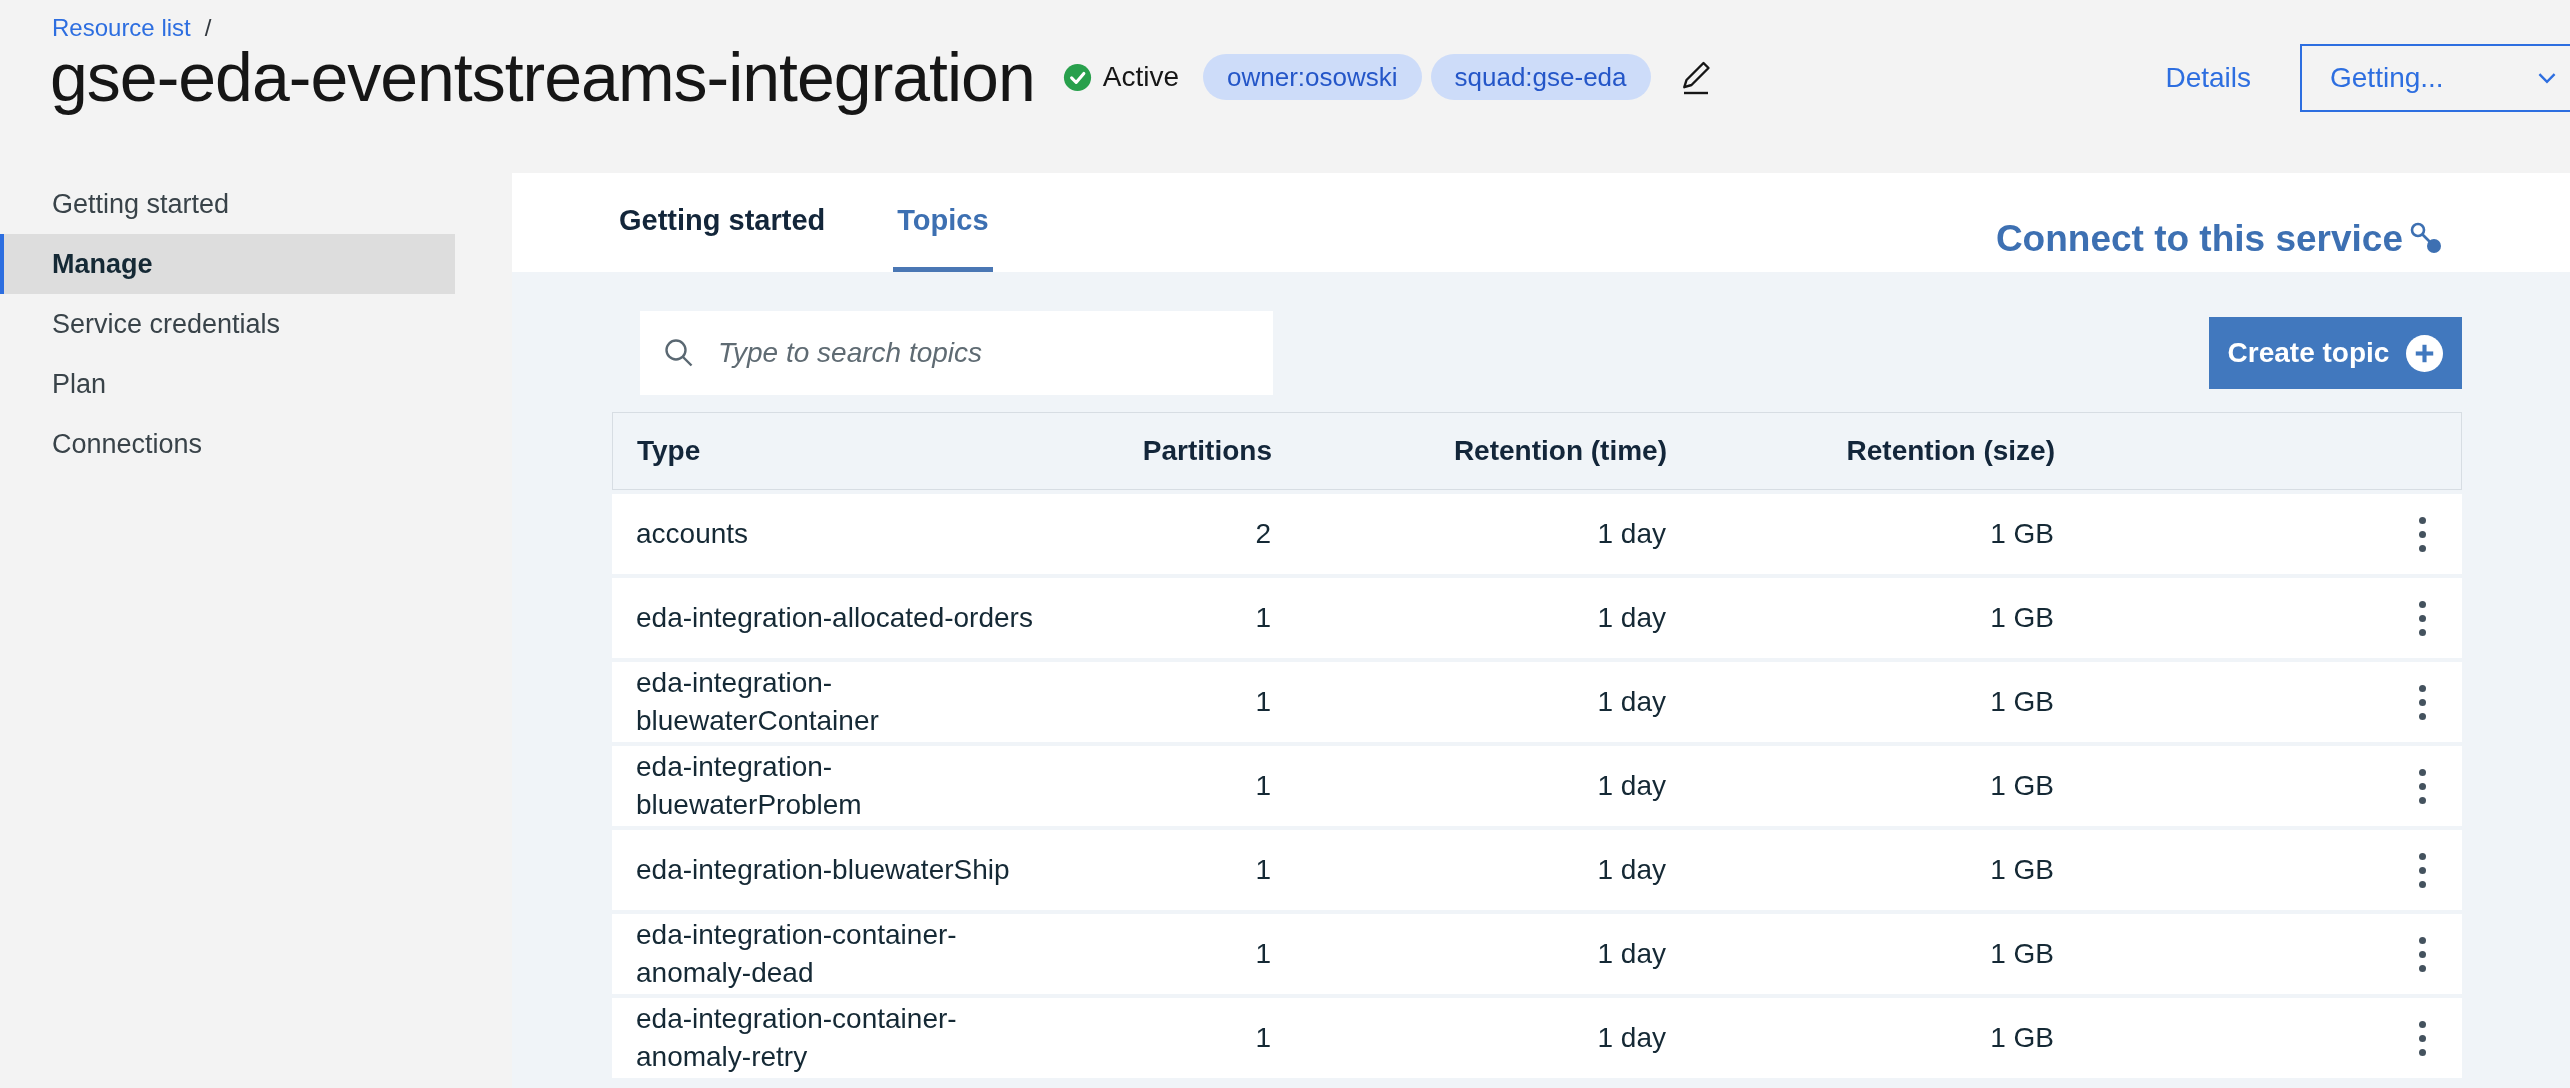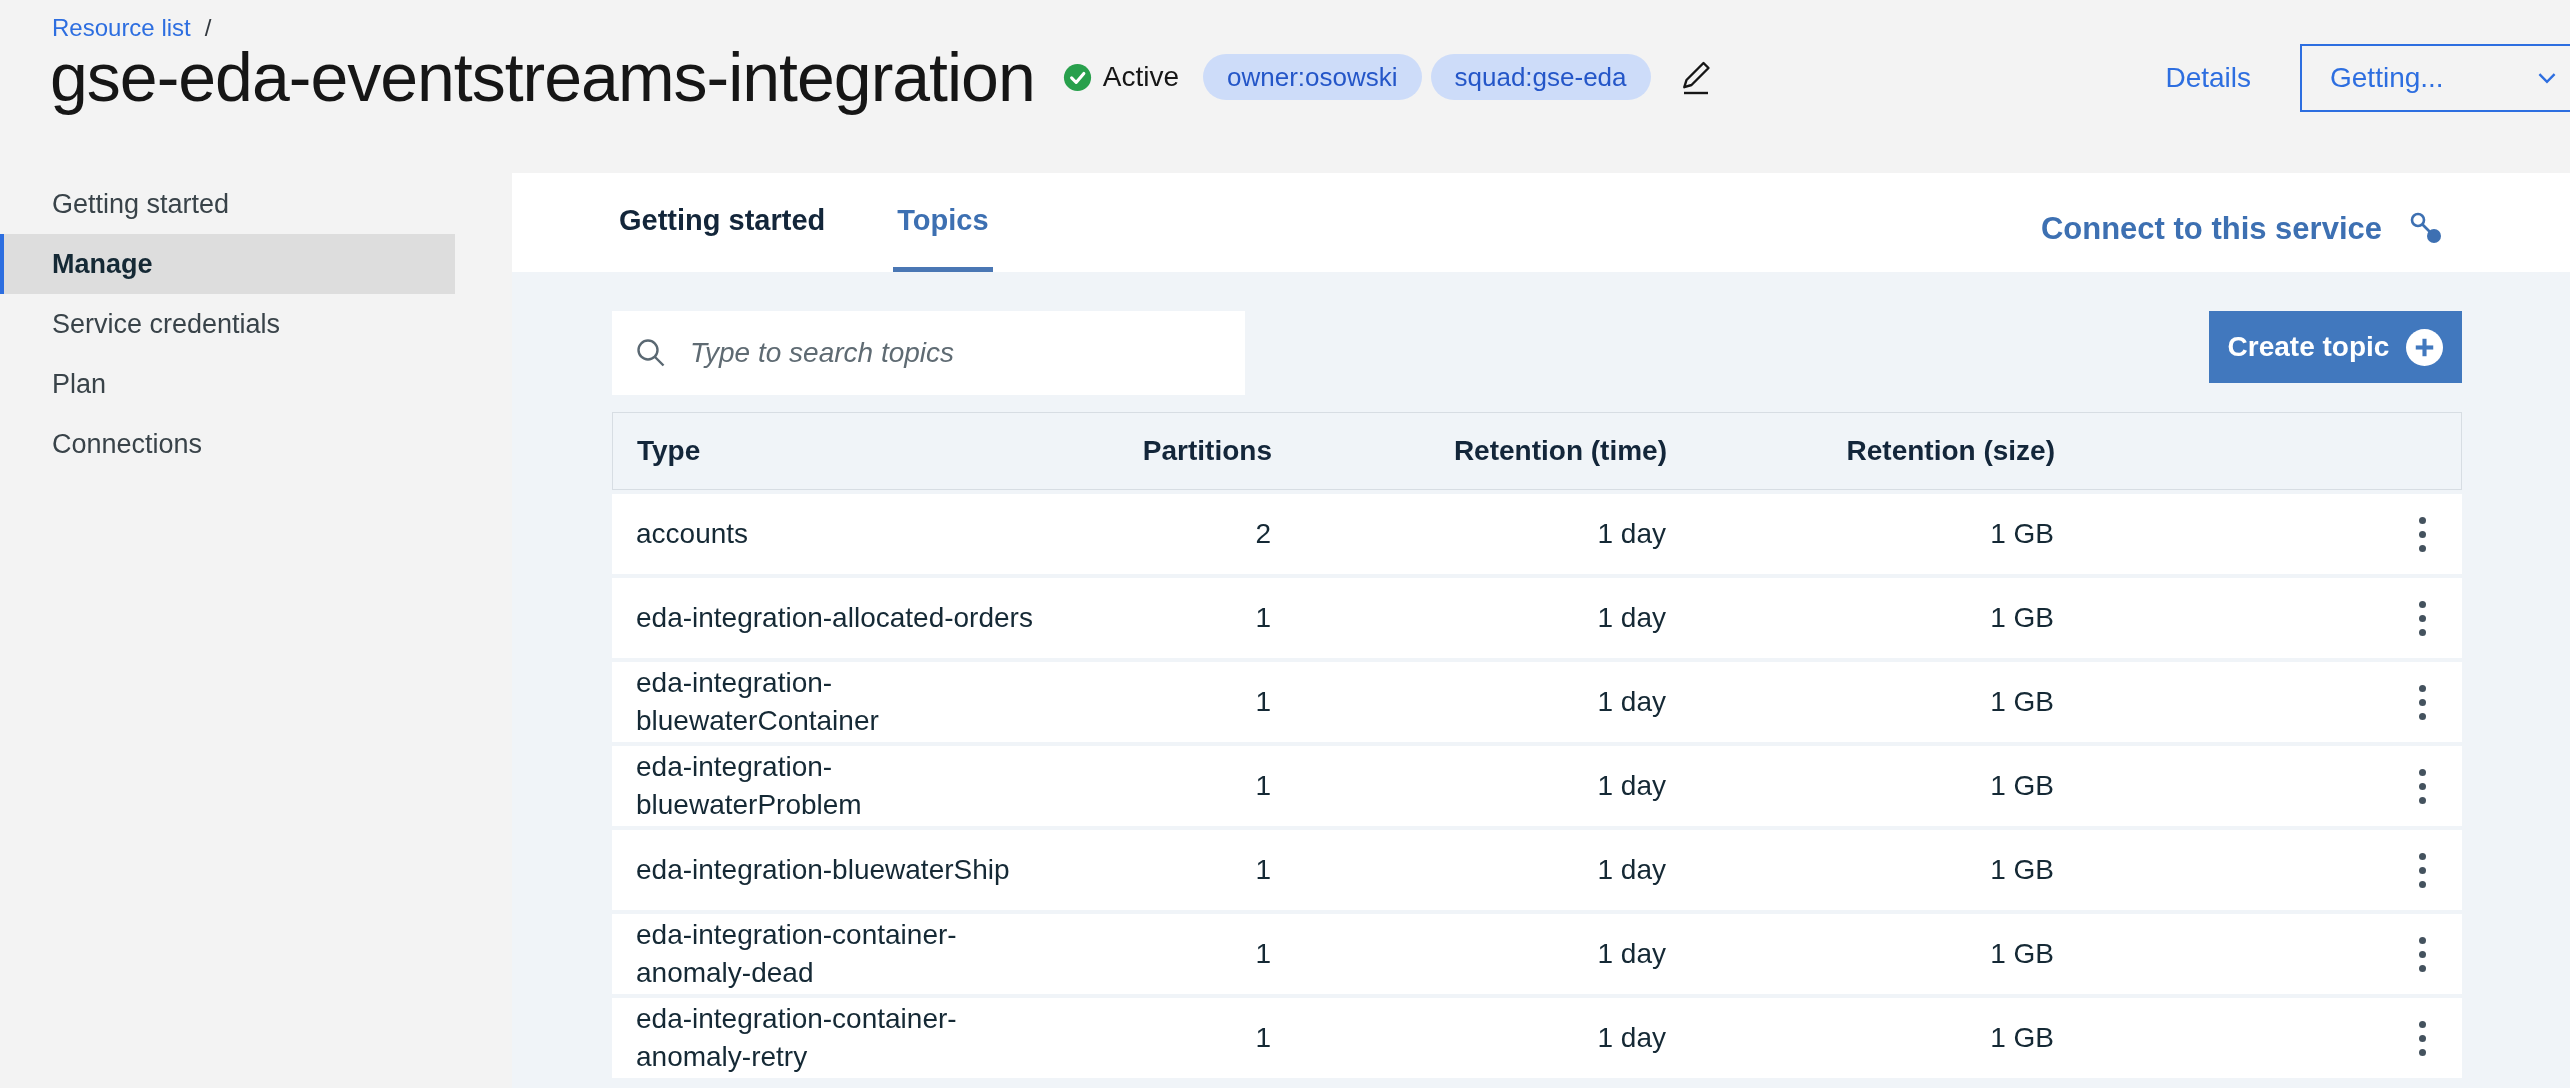--- a/index.html
+++ b/index.html
@@ -44,26 +44,26 @@
        padding-left:48px;border-left:4px solid transparent;font-size:27px;color:#394349;cursor:pointer;}
   .side-item.selected{background:#dddddd;border-left-color:var(--link-blue);font-weight:bold;color:#152935;}
 
   
   .main{position:absolute;left:512px;top:173px;right:0;bottom:0;}
   .tabbar{height:99px;background:#ffffff;display:flex;align-items:stretch;padding-left:103px;position:relative;}
   .tab{display:flex;align-items:center;font-size:29px;font-weight:bold;color:#13263a;
        margin-right:64px;padding:0 4px;border:none;background:none;font-family:inherit;
        border-bottom:5px solid transparent;box-sizing:border-box;cursor:pointer;}
   .tab.selected{color:var(--muted-blue);border-bottom-color:#4a77b4;}
-  .connect-link{position:absolute;right:125px;top:6px;height:100%;display:flex;align-items:center;gap:25px;
-       color:var(--muted-blue);font-weight:bold;font-size:31px;text-decoration:none;cursor:pointer;}
+  .connect-link{position:absolute;right:125px;top:16px;height:100%;display:flex;align-items:center;gap:4px;
+       color:var(--muted-blue);font-weight:bold;font-size:37px;text-decoration:none;cursor:pointer;}
 
   .content{position:absolute;top:99px;left:0;right:0;bottom:0;background:var(--content-bg);
        padding:39px 108px 0 100px;box-sizing:border-box;overflow:hidden;}
-  .toolbar{display:flex;justify-content:space-between;align-items:flex-start;}
+  .toolbar{display:flex;justify-content:space-between;align-items:center;margin-left:28px;}
   .searchbox{width:633px;height:84px;background:#fff;display:flex;align-items:center;
        padding-left:22px;box-sizing:border-box;}
   .searchbox input{flex:1;margin-left:20px;margin-right:16px;border:none;outline:none;background:transparent;
        font-size:28px;font-family:inherit;color:#152935;}
   .searchbox input::placeholder{font-style:italic;color:#5f6b73;opacity:1;}
   .create-btn{width:253px;height:72px;background:var(--button-blue);border:none;color:#fff;
        display:flex;align-items:center;justify-content:center;gap:17px;
        font-size:28px;font-weight:bold;font-family:inherit;cursor:pointer;}
 
   

